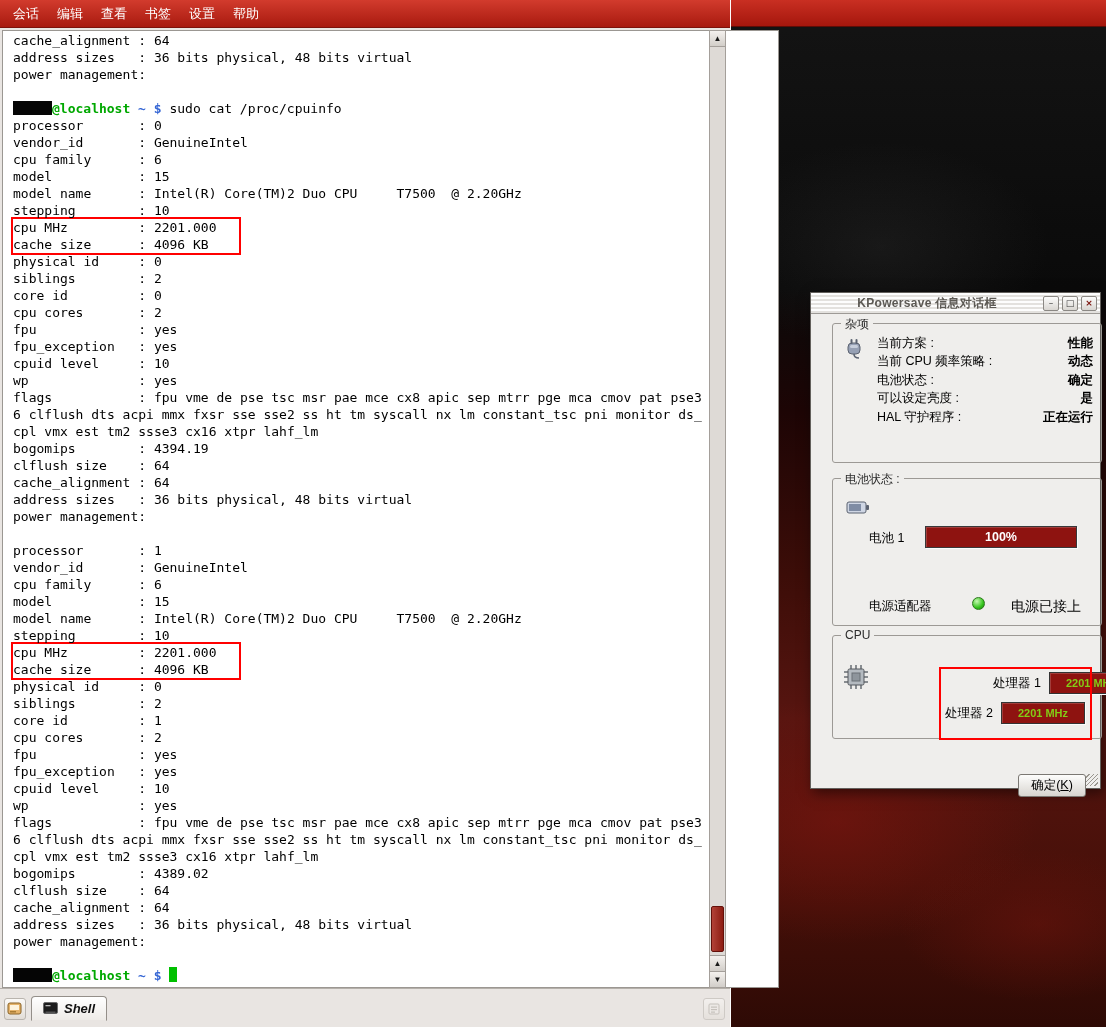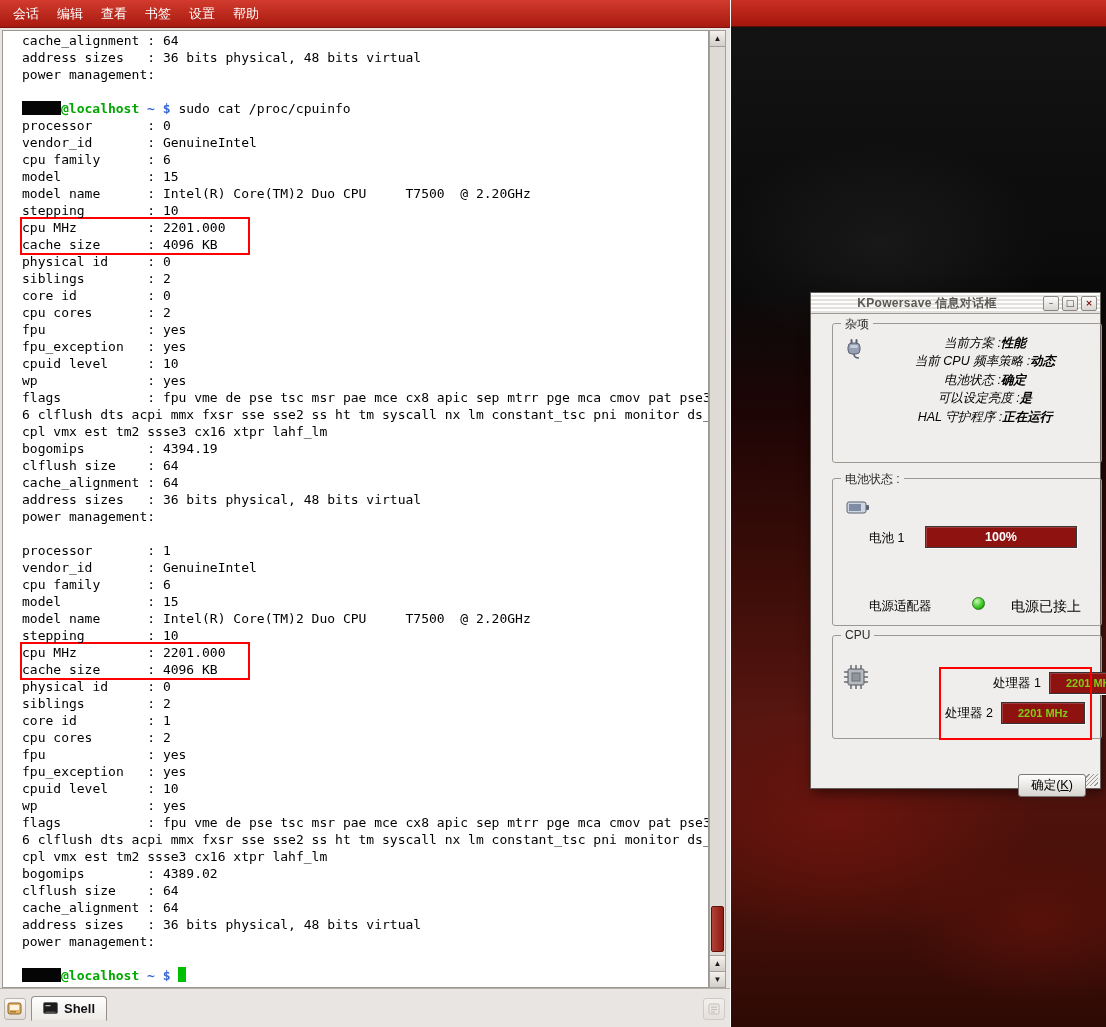--- a/index.html
+++ b/index.html
@@ -29,23 +29,23 @@
     background:#e9e5e2; border-right:1px solid #fdfdfd;
   }
   .menubar {
     height:28px; background:linear-gradient(#d23b2d,#a81a0f);
     border-bottom:1px solid #7d120b;
     display:flex; align-items:center; padding-left:4px;
   }
   .menu-item { color:#fff; font-size:13px; padding:5px 9px; cursor:default; }
 
   .term-area {
-    position:absolute; left:2px; top:30px; width:707px; height:958px;
+    position:absolute; left:2px; top:30px; width:777px; height:958px;
     background:#fff; border:1px solid #9b9792;
-    overflow:hidden; padding:1px 0 0 19px;
+    overflow:hidden; padding:1px 0 0 10px;
   }
   .tline {
     font-family:"DejaVu Sans Mono", monospace;
     font-size:13px; height:17px; line-height:17px;
     white-space:pre; color:#000;
   }
   .hl-box {
     border:2px solid #ff0000;
     width:230px;
     margin:-2px 0 -2px -2px;
@@ -71,21 +71,21 @@
   .sb-thumb {
     position:absolute; left:1px; right:1px; bottom:35px; height:46px;
     background:linear-gradient(90deg,#b24238,#8c1c12);
     border:1px solid #64100a; border-radius:2px; cursor:grab;
   }
 
   
   .tabbar {
     position:absolute; left:0; right:0; bottom:0; height:39px;
     background:#e9e5e2; border-top:1px solid #b5b0aa;
-    display:flex; align-items:flex-end; padding:0 3px 7px 3px;
+    display:flex; align-items:flex-end; padding:0 3px 7px 3px;font-style:italic;
   }
   .tb-btn {
     width:22px; height:22px; margin:0 2px 0 1px; border:1px solid #b9b4ae; border-radius:3px;
     background:linear-gradient(#fbf9f7,#e2ddd7);
     display:flex; align-items:center; justify-content:center; cursor:pointer;
   }
   .tab {
     margin-left:3px; height:25px; padding:0 11px;
     background:linear-gradient(#ffffff,#eeebe7);
     border:1px solid #948f89; border-bottom:1px solid #e9e5e2; border-radius:4px 4px 0 0;
@@ -130,21 +130,21 @@
   #group-misc    { top:30px;  height:140px; }
   #group-battery { top:185px; height:148px; }
   #group-cpu     { top:342px; height:104px; }
 
   .gicon { position:absolute; }
   #group-misc .gicon    { left:9px;  top:13px; }
   #group-battery .gicon { left:13px; top:20px; }
   #group-cpu .gicon     { left:10px; top:28px; }
 
   .misc-rows { position:absolute; left:44px; right:8px; top:10px; }
-  .mrow { display:flex; justify-content:center; height:18.5px; font-size:12.5px; align-items:center;font-style:italic; }
+  .mrow { display:flex; justify-content:space-between; height:18.5px; font-size:12.5px; align-items:center; }
   .mrow .lab { color:#000; }
   .mrow .val { font-weight:bold; color:#000; }
 
   .bat-label { position:absolute; left:36px; top:51px; font-size:12.5px; }
   .pbar {
     position:absolute; left:92px; top:47px; width:152px; height:22px;
     background:#8e1310; border:1px solid #38383a;
     box-shadow:inset 1px 1px 0 rgba(255,255,255,.18), 1px 1px 0 #fbfbfb;
     color:#fff; font-weight:bold; font-size:12.5px; text-align:center; line-height:20px;
   }

